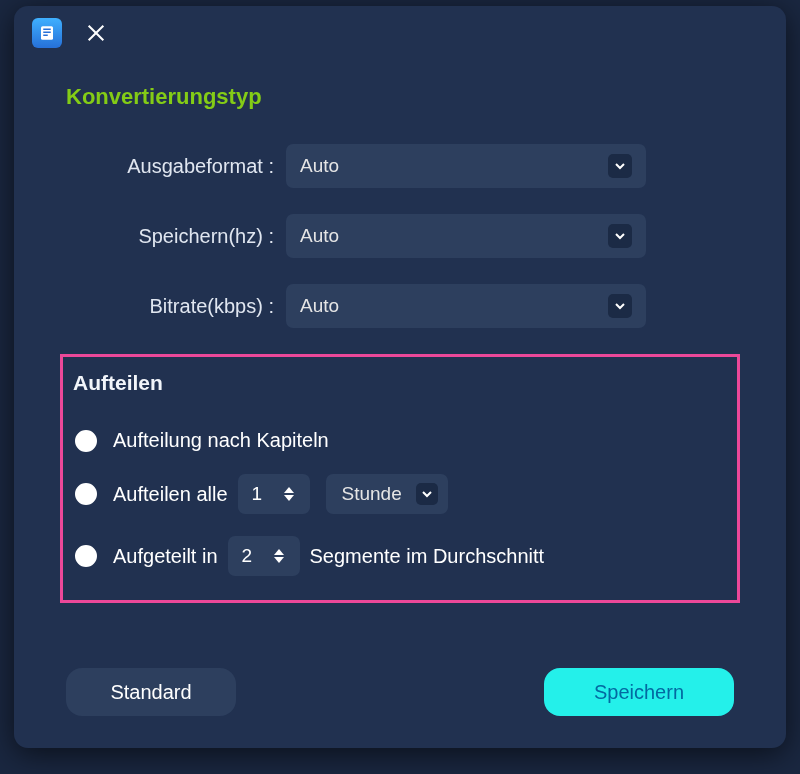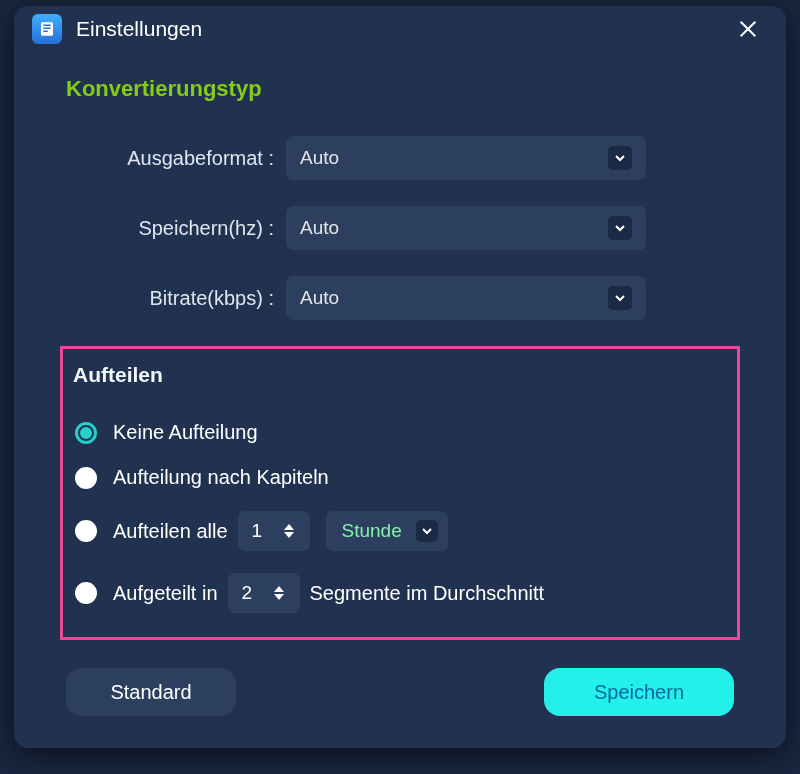--- a/index.html
+++ b/index.html
@@ -147,21 +147,21 @@
   .stepper .tri-up { border-bottom:6px solid #fff; }
   .stepper .tri-down{ border-top:6px solid #fff; }
 
   .mini-select {
     height: 40px;
     background: #2d3f5e;
     border-radius: 7px;
     display:flex; align-items:center;
     padding: 0 10px 0 16px;
     margin: 0 6px;
-    color:#86efac;
+    color:#e5e5e5;
     font-size: 19px;
     cursor:pointer;
     gap: 14px;
   }
   .mini-select .chev-wrap { width:22px;height:22px;}
 
   .footer {
     padding: 28px 52px 32px 52px;
     display:flex;
     justify-content: space-between;
@@ -184,21 +184,20 @@
 <div class="dialog">
   <div class="titlebar">
     <div class="app-icon">
       <svg viewBox="0 0 24 24">
           <rect x="4" y="3" width="16" height="18" rx="2" fill="#fff"></rect>
           <rect x="7" y="6" width="10" height="2" fill="#2670d8"></rect>
           <rect x="7" y="10" width="10" height="2" fill="#2670d8"></rect>
           <rect x="7" y="14" width="6" height="2" fill="#2670d8"></rect>
         </svg>
     </div>
-    <div class="title-text">Einstellungen</div>
     <div class="close-btn">
       <svg viewBox="0 0 24 24">
           <line x1="4" y1="4" x2="20" y2="20"></line>
           <line x1="20" y1="4" x2="4" y2="20"></line>
         </svg>
     </div>
   </div>
 
   <div class="body">
     <div class="section-title">Konvertierungstyp</div>
@@ -235,26 +234,20 @@
             <svg class="chev-down" viewBox="0 0 12 12">
               <polyline points="2,4 6,8 10,4"></polyline>
             </svg>
           </div>
       </div>
     </div>
 
     <div class="highlight-box">
       <div class="split-title">Aufteilen</div>
 
-      <div class="radio-row">
-        <div class="radio checked">
-            <div class="dot"></div>
-          </div>
-        <span>Keine Aufteilung</span>
-      </div>
 
       <div class="radio-row">
         <div class="radio unchecked"></div>
         <span>Aufteilung nach Kapiteln</span>
       </div>
 
       <div class="radio-row">
         <div class="radio unchecked"></div>
         <span>Aufteilen alle</span>
         <div class="mini-input">

